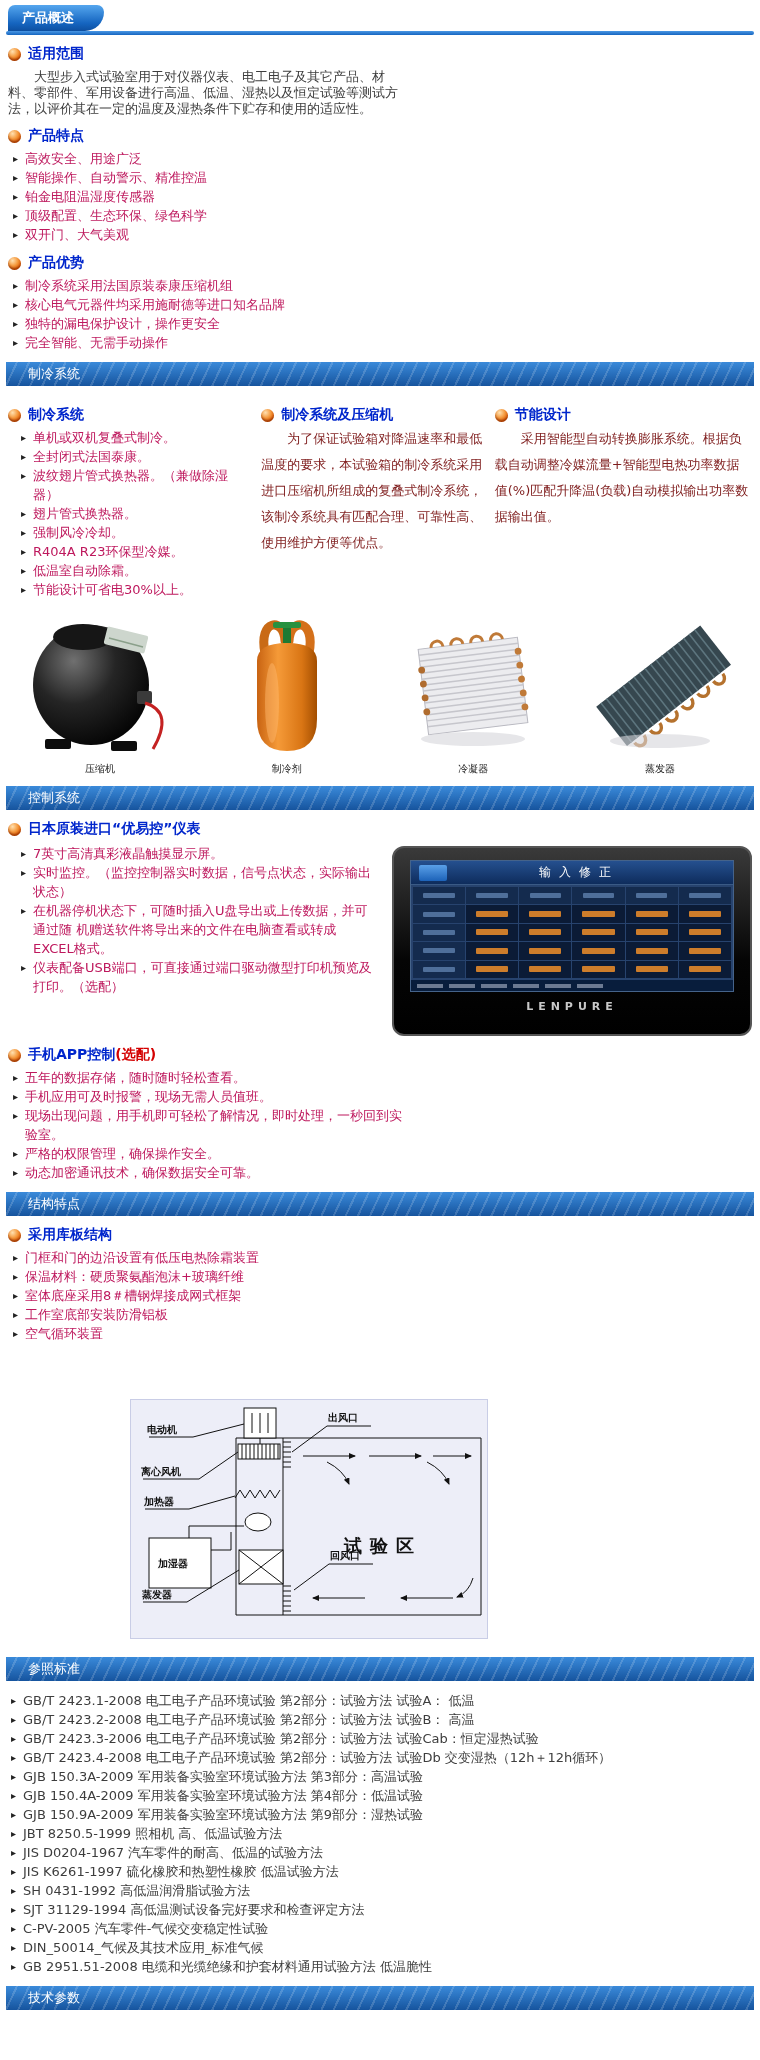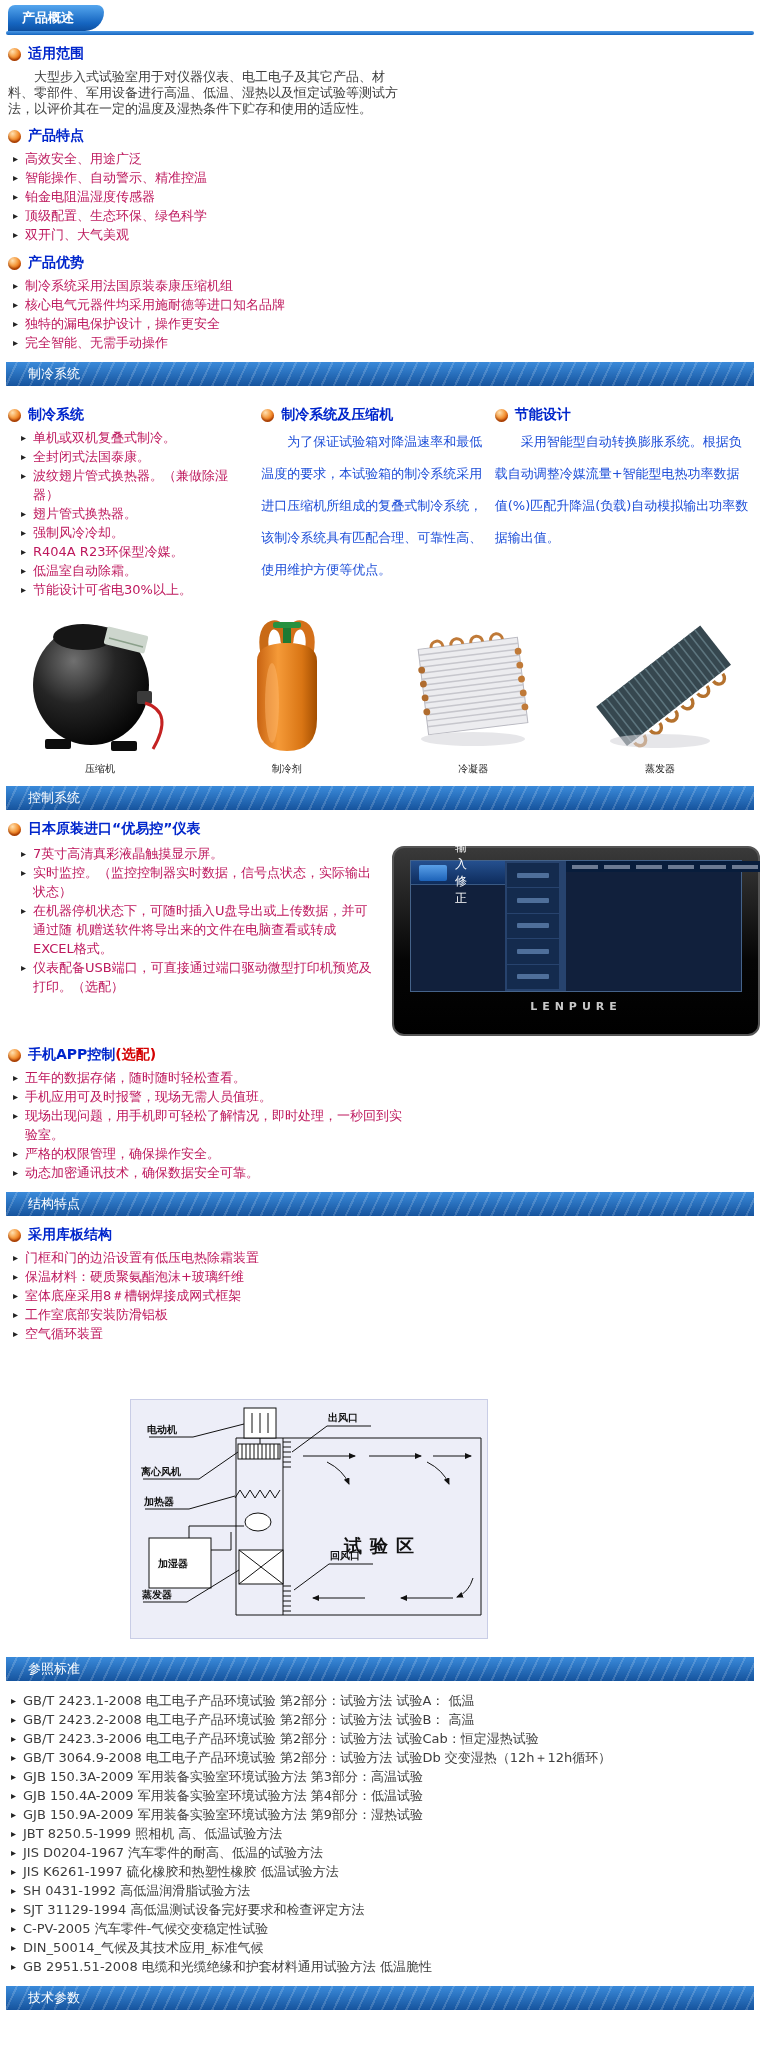--- a/index.html
+++ b/index.html
@@ -35,35 +35,35 @@
   .bar::after { content:""; position:absolute; inset:0;
          background:repeating-linear-gradient(115deg, transparent 0 9px, rgba(255,255,255,.16) 9px 11px); }
 
   
   .cols { display:flex; margin:2px 8px 0 8px; }
   .cols .col { }
   .cols .c1 { width:242px; }
   .cols .c2 { width:222px; margin-left:12px; }
   .cols .c3 { width:258px; margin-left:12px; }
   .cols .hd { margin-left:0; }
-  .colpara { line-height:32px; text-indent:2em; color:#1d4ed8; }
+  .colpara { line-height:26px; text-indent:2em; color:#7f1d1d; }
 
   
   .prods { display:flex; justify-content:space-between; margin:6px 10px 0 10px; }
   .prod { width:180px; text-align:center; }
   .prod svg { display:block; margin:0 auto; }
   .prod .plbl { font-size:10px; color:#222; margin-top:1px; }
 
   
   .ctrl-row { display:flex; margin:0 8px; }
   .ctrl-row ul { width:352px; flex:0 0 352px; }
   .device { width:368px; height:190px; margin:6px 0 0 18px; border-radius:12px; position:relative;
             background:linear-gradient(#3a3a3a,#050505 60%,#000); border:2px solid #555;
             padding:12px 16px 6px 16px; }
-  .screen { width:100%; height:132px; background:#11203c; border:1px solid #45638a; display:flex; flex-direction:row; }
+  .screen { width:100%; height:132px; background:#11203c; border:1px solid #45638a; display:flex; flex-direction:column; }
   .scr-top { height:24px; display:flex; align-items:center; background:linear-gradient(#25508f,#0e2c5c); border-bottom:1px solid #3a5a85; }
   .scr-logo { width:28px; height:16px; background:linear-gradient(#5aa0e8,#1c62b8); margin:0 8px; border-radius:2px; }
   .scr-title { color:#fff; letter-spacing:8px; font-size:12px; flex:1; text-align:center; padding-right:30px; }
   .grid { flex:1; display:grid; grid-template-columns:52px repeat(5,1fr); grid-auto-rows:1fr; gap:1px; background:#27436e; padding:2px; }
   .cell { background:#0b1b36; display:flex; align-items:center; justify-content:center; }
   .cell.h { background:#142b4e; }
   .cell.h::after { content:""; width:60%; height:5px; background:#7fa8d8; opacity:.55; border-radius:1px; }
   .cell.v::after { content:""; width:62%; height:6px; background:#e2882a; opacity:.9; border-radius:1px; }
   .scr-bottom { height:11px; background:#081d3c; display:flex; align-items:center; gap:6px; padding:0 6px; }
   .scr-bottom i { display:block; width:26px; height:4px; background:#cfd8e8; opacity:.5; }
@@ -384,21 +384,21 @@
   </div>
 
   <div class="bar">
     <span>参照标准</span>
   </div>
 
   <ul class="std">
     <li>GB/T 2423.1-2008 电工电子产品环境试验 第2部分：试验方法 试验A： 低温</li>
     <li>GB/T 2423.2-2008 电工电子产品环境试验 第2部分：试验方法 试验B： 高温</li>
     <li>GB/T 2423.3-2006 电工电子产品环境试验 第2部分：试验方法 试验Cab：恒定湿热试验</li>
-    <li>GB/T 3064.9-2008 电工电子产品环境试验 第2部分：试验方法 试验Db 交变湿热（12h＋12h循环）</li>
+    <li>GB/T 2423.4-2008 电工电子产品环境试验 第2部分：试验方法 试验Db 交变湿热（12h＋12h循环）</li>
     <li>GJB 150.3A-2009 军用装备实验室环境试验方法 第3部分：高温试验</li>
     <li>GJB 150.4A-2009 军用装备实验室环境试验方法 第4部分：低温试验</li>
     <li>GJB 150.9A-2009 军用装备实验室环境试验方法 第9部分：湿热试验</li>
     <li>JBT 8250.5-1999 照相机 高、低温试验方法</li>
     <li>JIS D0204-1967 汽车零件的耐高、低温的试验方法</li>
     <li>JIS K6261-1997 硫化橡胶和热塑性橡胶 低温试验方法</li>
     <li>SH 0431-1992 高低温润滑脂试验方法</li>
     <li>SJT 31129-1994 高低温测试设备完好要求和检查评定方法</li>
     <li>C-PV-2005 汽车零件-气候交变稳定性试验</li>
     <li>DIN_50014_气候及其技术应用_标准气候</li>

